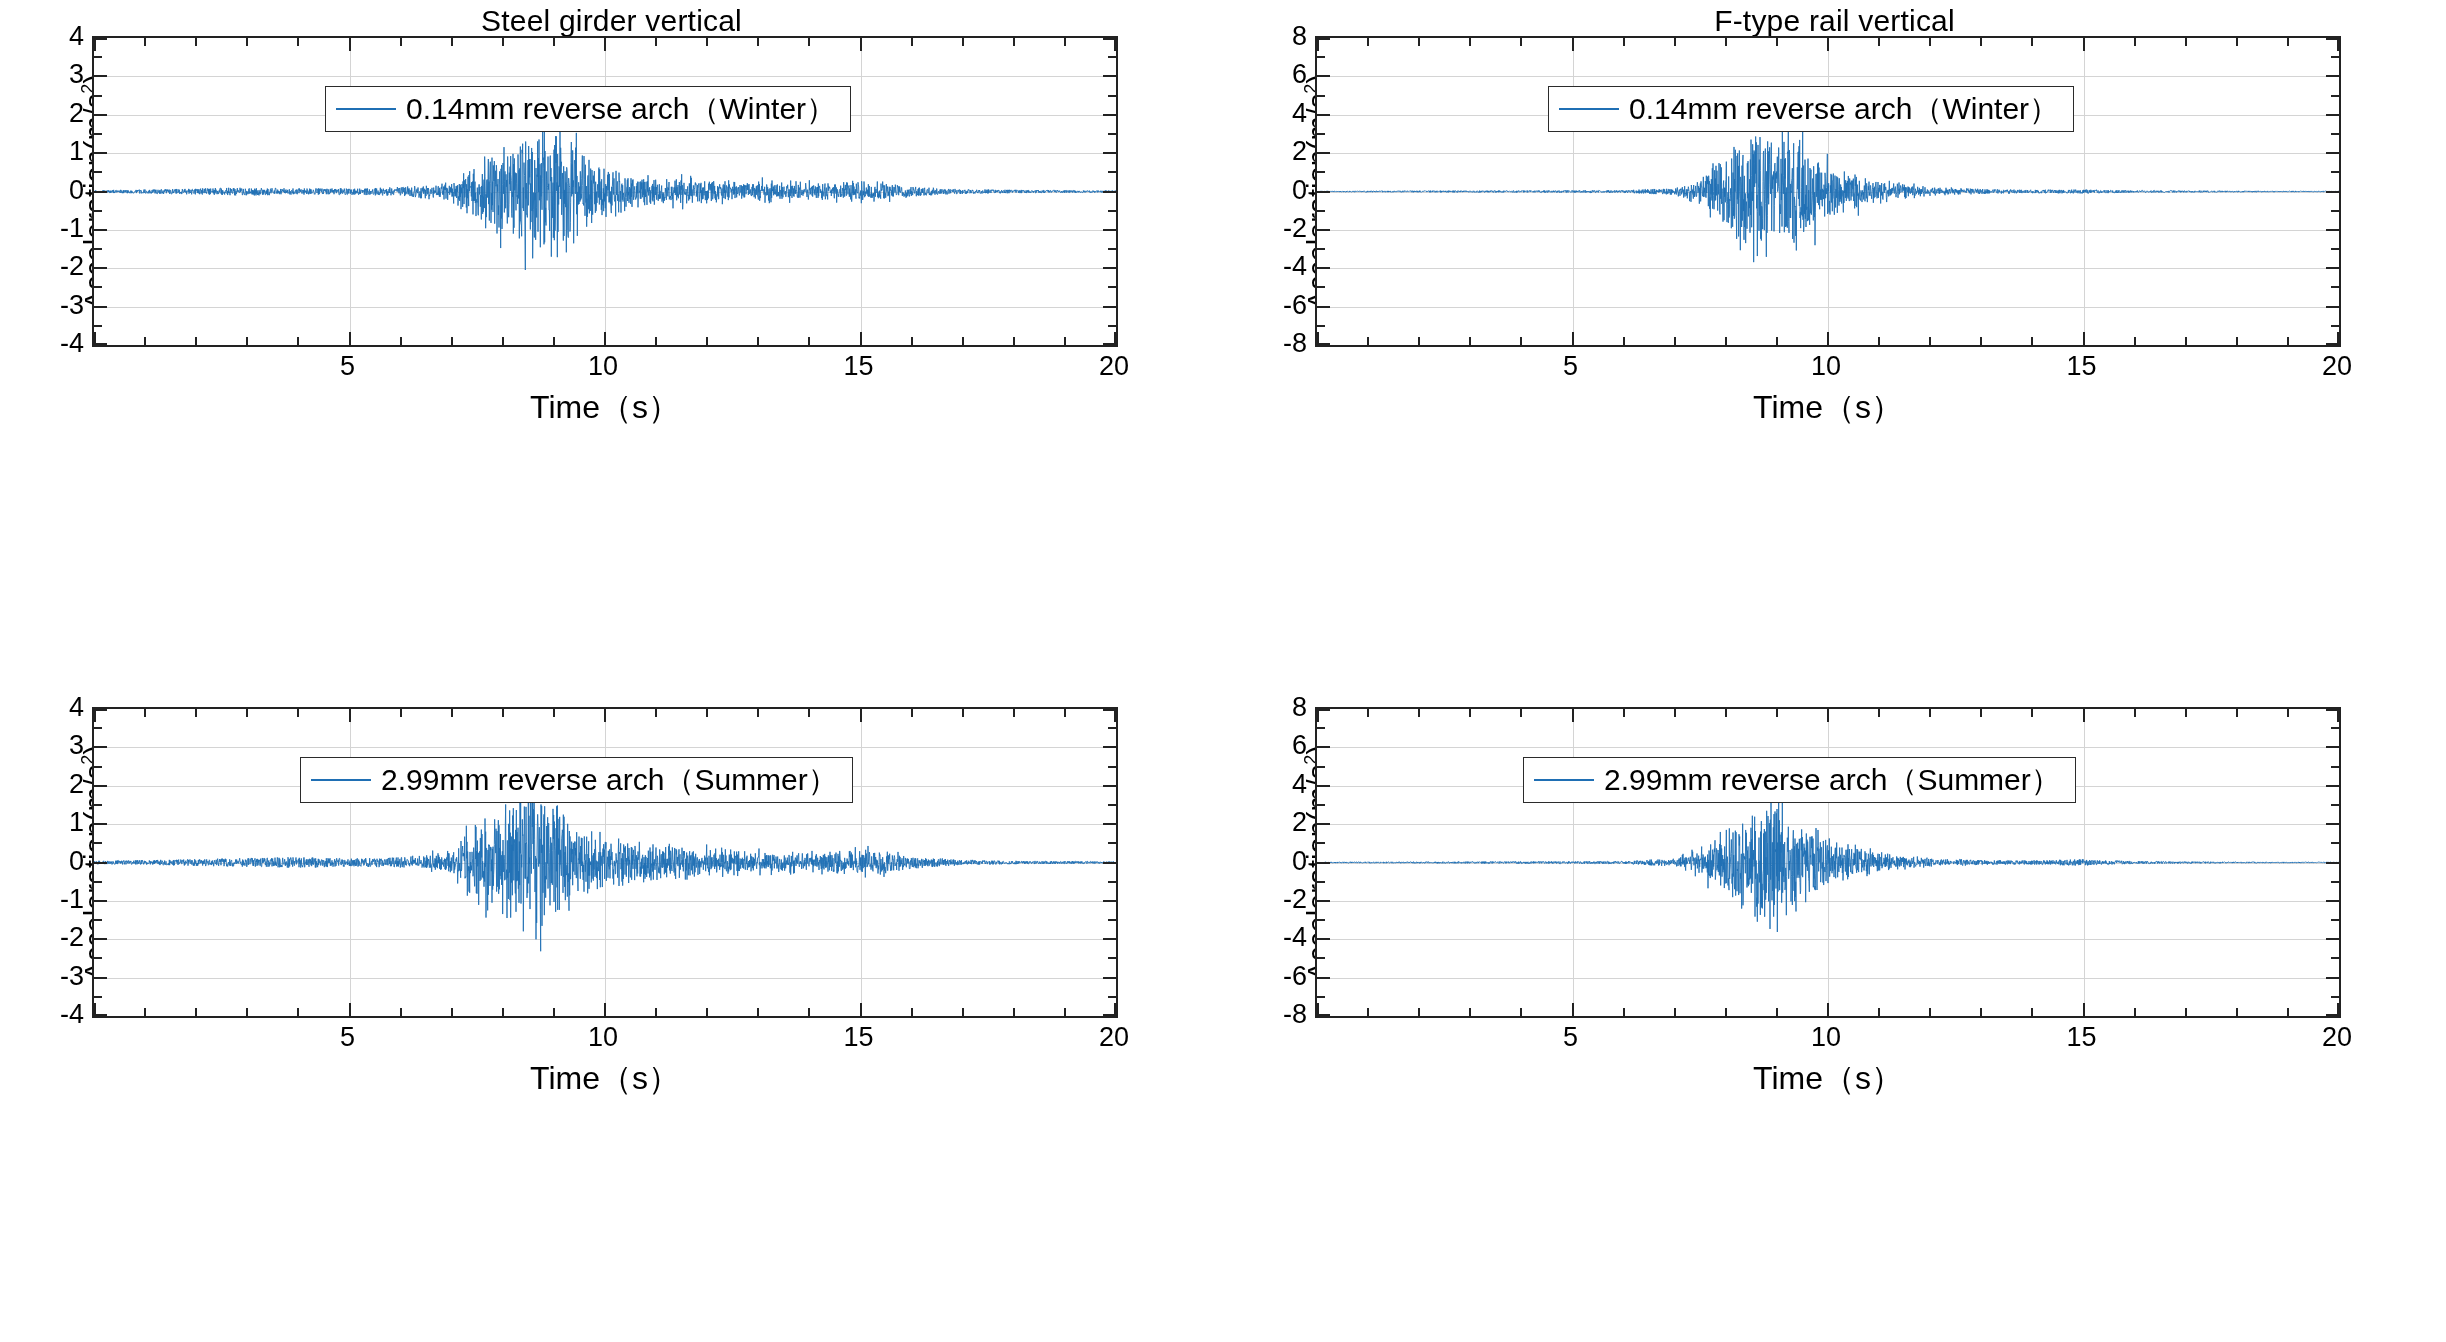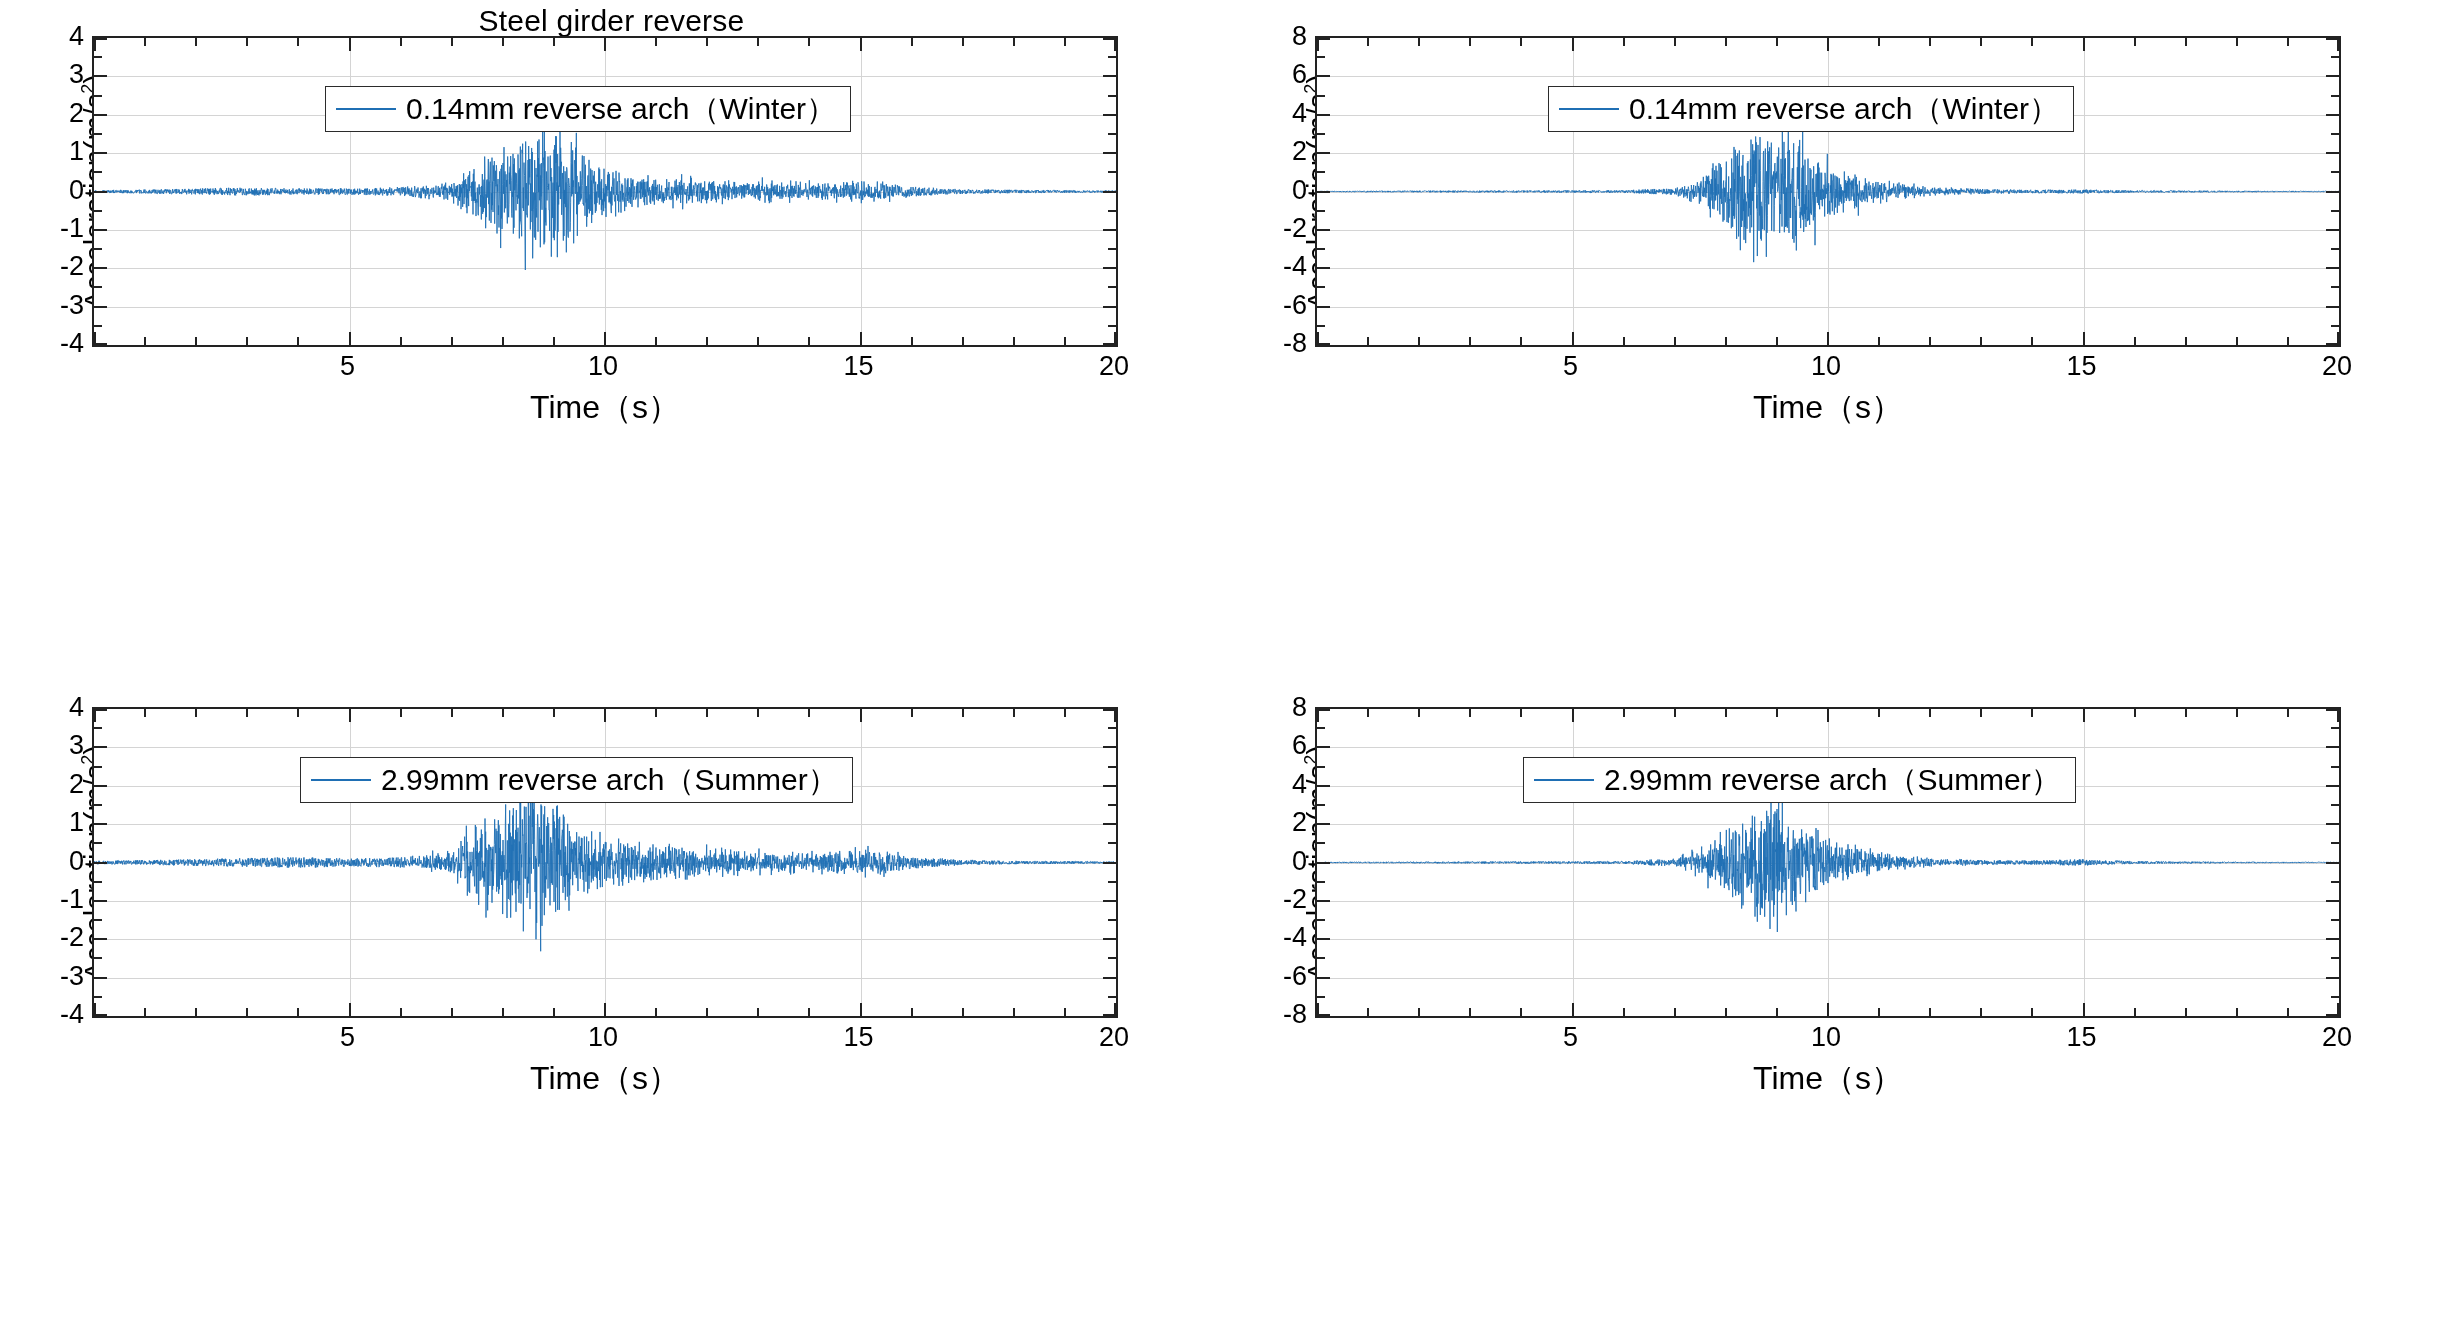--- a/index.html
+++ b/index.html
@@ -49,21 +49,21 @@
   .legtext{font-size:30px;white-space:nowrap;line-height:1;}
   .panel.top .legend{left:325px;top:86px;}
   .panel.bot .legend{left:300px;top:86px;}
 </style>
 </head>
 <body>
 
 <div class="grid">
 
   <div class="panel top">
-    <div class="ptitle">Steel girder reverse</div>
+    <div class="ptitle">Steel girder vertical</div>
     <div class="ytitlehost">
       <div class="ytitle">
         Acceleration(m/s<sup style="font-size:.62em">2</sup>)
       </div>
     </div>
     <div class="ylabwrap">
         <div class="ylab" style="top: 307px;">-4</div>
         <div class="ylab" style="top: 268.625px;">-3</div>
         <div class="ylab" style="top: 230.25px;">-2</div>
         <div class="ylab" style="top: 191.875px;">-1</div>
@@ -177,20 +177,21 @@
     <div class="xlabwrap">
         <div class="xlab" style="left: 255.5px; top: 0px;">5</div>
         <div class="xlab" style="left: 511px; top: 0px;">10</div>
         <div class="xlab" style="left: 766.5px; top: 0px;">15</div>
         <div class="xlab" style="left: 1022px; top: 0px;">20</div>
       </div>
     <div class="xtitle">Time（s）</div>
   </div>
 
   <div class="panel top">
+    <div class="ptitle">F-type rail vertical</div>
     <div class="ytitlehost">
       <div class="ytitle">
         Acceleration(m/s<sup style="font-size:.62em">2</sup>)
       </div>
     </div>
     <div class="ylabwrap">
         <div class="ylab" style="top: 307px;">-8</div>
         <div class="ylab" style="top: 268.625px;">-6</div>
         <div class="ylab" style="top: 230.25px;">-4</div>
         <div class="ylab" style="top: 191.875px;">-2</div>

